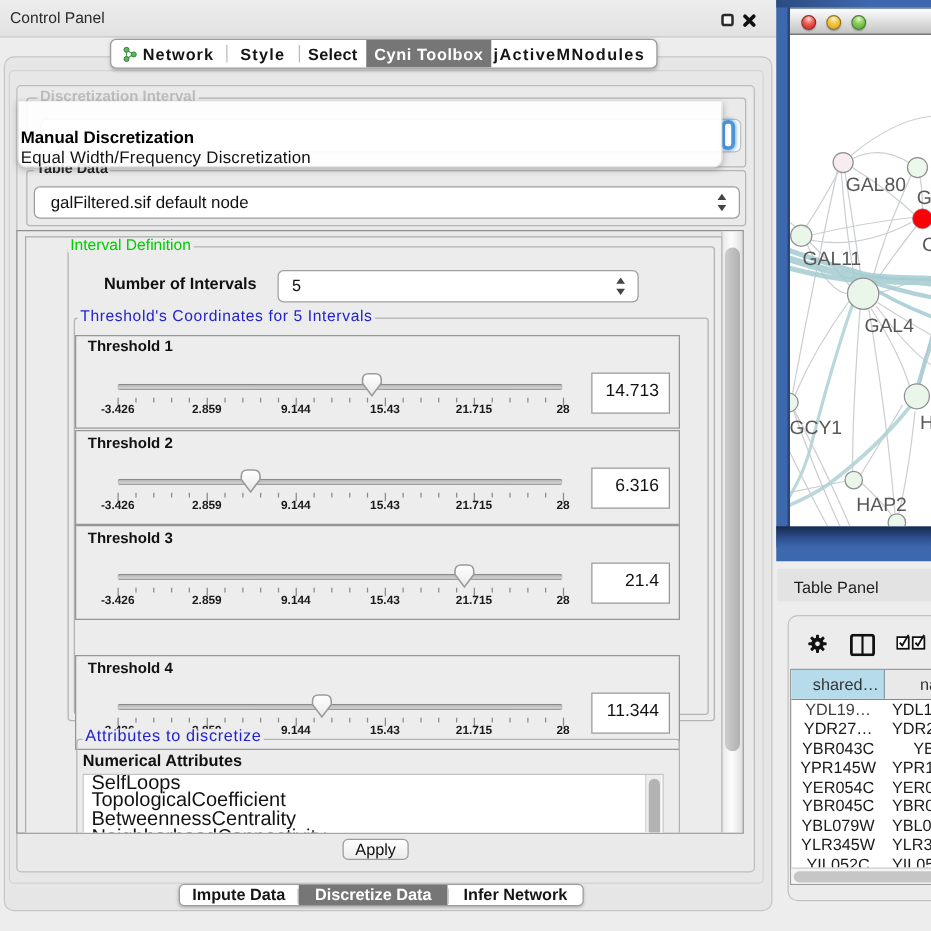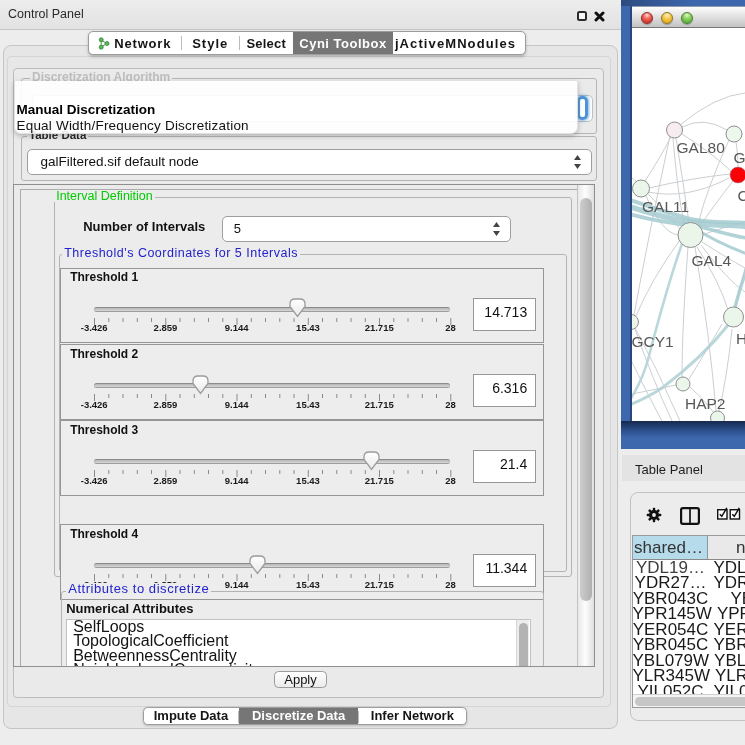--- a/index.html
+++ b/index.html
@@ -58,38 +58,38 @@
 #rightbg { left:622px; top:0; width:123px; height:745px; background:#ededed; }
 #netframe { left:621px; top:0; width:124px; height:449px; background:#3e68ad; }
 #nettitle { left:632px; top:6px; width:113px; height:22px;
   background:linear-gradient(#fdfdfd,#c3c3c3); border-bottom:1px solid #787878; border-top:1px solid #8d99ad; }
 .light { position:absolute; top:5px; width:12px; height:12px; border-radius:50%; }
 #canvas { left:632px; top:28px; width:113px; height:392.5px; background:#fff; overflow:hidden; }
 #tpbar { left:622px; top:455px; width:123px; height:26px; background:#e3e3e3; }
 #toolpanel { left:629.5px; top:491.5px; width:126px; height:229px; border:1px solid #c2c2c2;
   border-radius:8px 0 0 8px; background:#ececec; }
 #table { left:631.5px; top:534.5px; width:114px; height:173px; border:1px solid #9a9a9a;
-  background:#fff; overflow:hidden; font-size:17px; }
+  background:#fff; overflow:hidden; font-size:13px; }
 </style>
 </head>
 <body>
 
 <div class="abs" id="titlebar">
   <span class="t">Control Panel</span>
   <div class="abs" style="left:577px;top:11px;width:10px;height:10px;border:2px solid #2a2a2a;border-radius:2.5px;background:#f6f6f6;"></div>
   <svg class="abs" style="left:593.5px;top:11px;" width="11" height="11" viewBox="0 0 11 11">
     <path d="M2 2 L9 9 M9 2 L2 9" stroke="#111" stroke-width="3" stroke-linecap="round"></path>
   </svg>
 </div>
 <div class="abs" id="container"></div>
 <div class="abs" id="panelB"></div>
 <div class="abs" id="panelA"></div>
 
 <div class="abs group" style="left:20.5px;top:78px;width:576.5px;height:56px;"></div>
-<div class="abs gtitle" style="left:30px;top:72px;font-size:12px;font-weight:bold;color:#bdbdbd;">Discretization Algorithm</div>
+<div class="abs gtitle" style="left:30px;top:72px;font-size:12px;font-weight:bold;color:#bdbdbd;">Discretization Interval</div>
 <div class="abs combo" style="left:31.5px;top:95px;width:561px;height:27px;border-color:#c0c0c0;"></div>
 <div class="abs" style="left:576.5px;top:96px;width:11px;height:24px;border:3px solid #4d94d6;border-radius:5px;box-shadow:0 0 3px 1px rgba(77,148,214,0.7);"></div>
 
 <div class="abs group" style="left:20.5px;top:135.5px;width:576.5px;height:45.5px;"></div>
 <div class="abs gtitle" style="left:27px;top:129.5px;font-size:11.5px;font-weight:bold;color:#1a1a1a;">Table Data</div>
 <div class="abs combo" style="left:26.5px;top:149px;width:565.5px;height:25.5px;padding-left:13px;font-size:13.5px;">galFiltered.sif default node
   <svg class="arrows" viewBox="0 0 9 14">
       <path d="M4.5 0 L8 5 L1 5 Z M4.5 14 L8 9 L1 9 Z" fill="#444"></path>
     </svg>
 </div>

